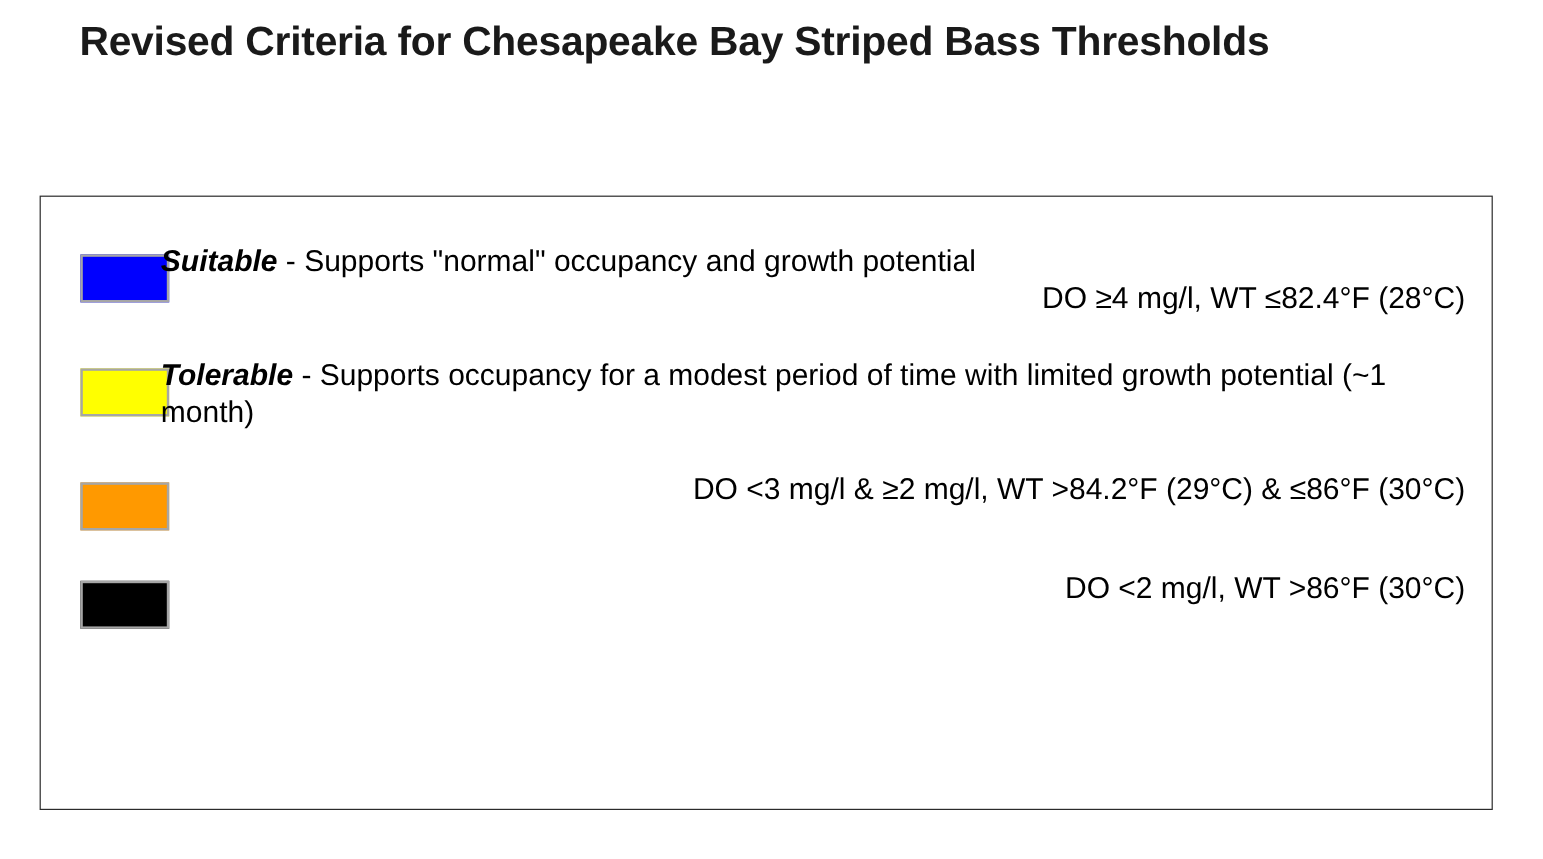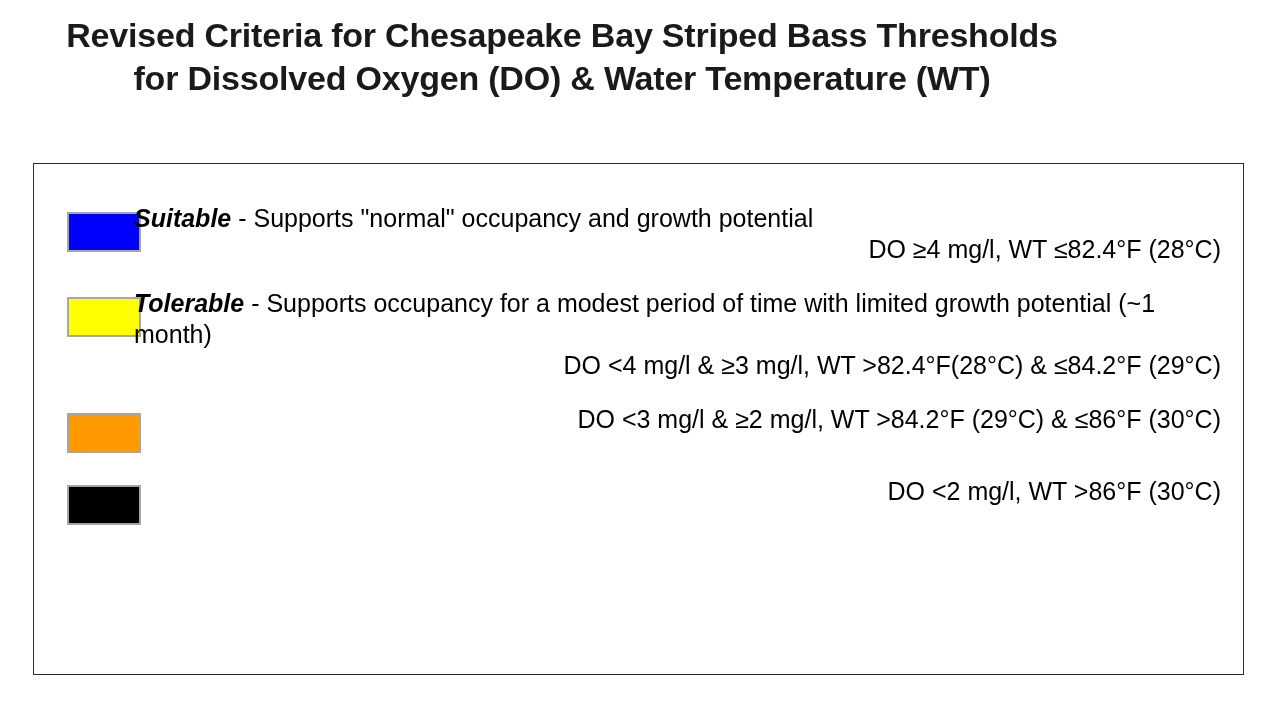--- a/index.html
+++ b/index.html
@@ -48,21 +48,21 @@
   #legend-list {
     position: absolute;
     left: 0;
     top: 0;
     width: 100%;
   }
 
   .legend-row {
     display: flex;
     align-items: flex-start;
-    margin-top: 23px;
+    margin-top: 33px;
   }
   .legend-row:first-child {
     margin-top: 0;
   }
 
   .swatch-cell {
     flex: 0 0 auto;
     width: 100px;
     padding-left: 33px;
     box-sizing: border-box;
@@ -93,21 +93,20 @@
   .legend-text .criteria-line {
     white-space: nowrap;
     text-align: right;
   }
 </style>
 </head>
 <body>
 
 <div id="title-block">
   <span class="title-line">Revised Criteria for Chesapeake Bay Striped Bass Thresholds</span>
-  <span class="title-line">for Dissolved Oxygen (DO) &amp; Water Temperature (WT)</span>
 </div>
 
 <div id="legend-panel">
   <div id="legend-list" style="top: 39px;">
 
     <div class="legend-row">
       <div class="swatch-cell">
         <div class="swatch" style="background-color: rgb(0, 0, 255);"></div>
       </div>
       <div class="legend-text">
@@ -115,21 +114,20 @@
         <span class="criteria-line">DO ≥4 mg/l, WT ≤82.4°F (28°C)</span>
       </div>
     </div>
 
     <div class="legend-row">
       <div class="swatch-cell">
         <div class="swatch" style="background-color: rgb(255, 255, 0);"></div>
       </div>
       <div class="legend-text">
         <span class="desc-line"><span class="lead">Tolerable</span><span> - </span><span>Supports occupancy for a modest period of time with limited growth potential (~1 month)</span></span>
-        <span class="criteria-line">DO &lt;4 mg/l &amp; ≥3 mg/l, WT &gt;82.4°F(28°C) &amp; ≤84.2°F (29°C)</span>
       </div>
     </div>
 
     <div class="legend-row">
       <div class="swatch-cell">
         <div class="swatch" style="background-color: rgb(255, 153, 0);"></div>
       </div>
       <div class="legend-text">
         <span class="criteria-line">DO &lt;3 mg/l &amp; ≥2 mg/l, WT &gt;84.2°F (29°C) &amp; ≤86°F (30°C)</span>
       </div>

